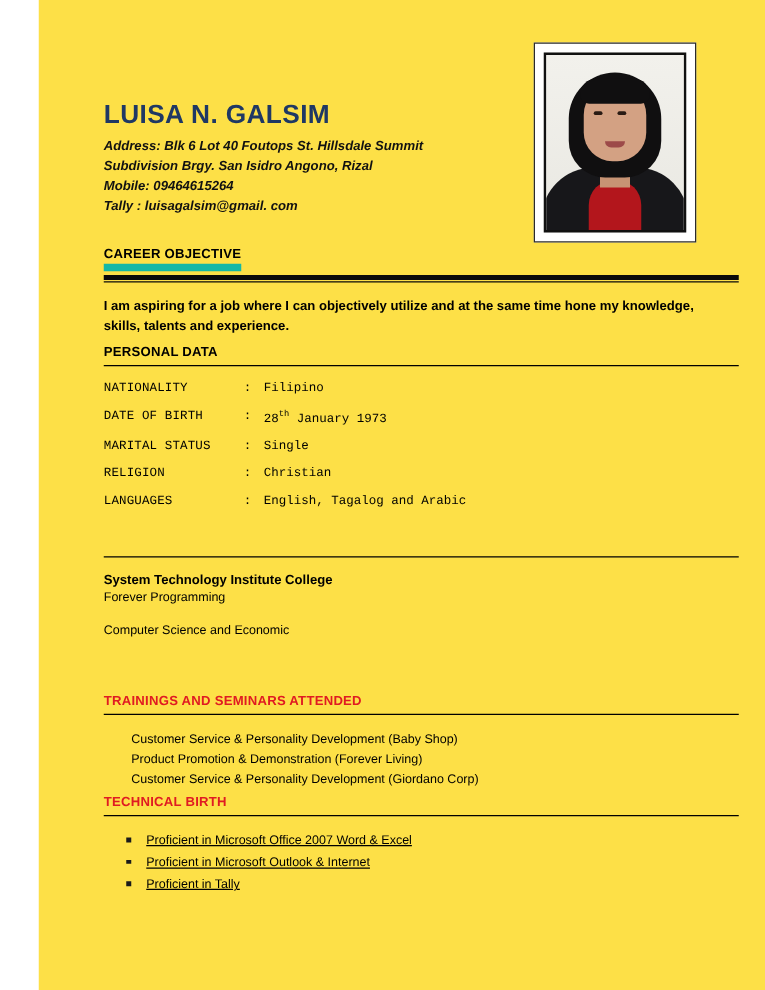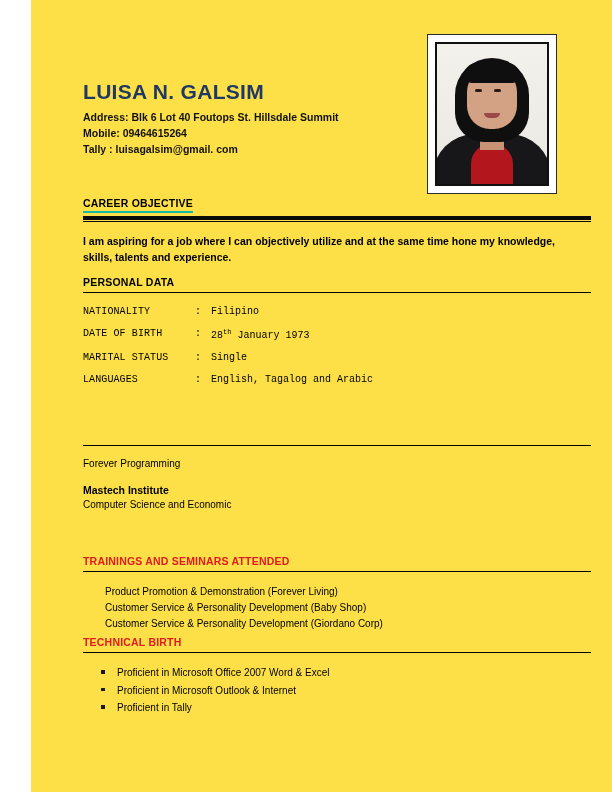--- a/index.html
+++ b/index.html
@@ -39,20 +39,21 @@
     line-height: 1.1;
     margin: 0 0 7px 0;
     white-space: nowrap;
   }
   .contact-line {
     font-size: 10.5px;
     font-weight: bold;
     color: #111111;
     line-height: 1.52;
     white-space: nowrap;
+    font-style: italic;
   }
 
   
   .photo-frame {
     position: absolute;
     left: 396px;
     top: 34px;
     width: 130px;
     height: 160px;
     background: #ffffff;
@@ -163,21 +164,21 @@
   .sec-title {
     font-size: 10.5px;
     font-weight: bold;
     letter-spacing: 0.2px;
     color: #000000;
     margin: 0;
     padding-bottom: 2px;
     display: inline-block;
   }
   .sec-title.red { color: #E01B22; }
-  .sec-title.underlined { border-bottom: 2px solid #14b8a6; }
+  .sec-title.underlined { border-bottom: 6px solid #14b8a6; }
 
   .rule-thin {
     width: 508px;
     height: 1px;
     background: #000000;
     margin-top: 2px;
   }
   .rule-double {
     width: 508px;
     margin-top: 3px;
@@ -239,20 +240,21 @@
     font-size: 10px;
     line-height: 1.62;
     padding-left: 22px;
   }
 
   
   .skill-list {
     margin: 0;
     padding: 0;
     list-style: none;
+    text-decoration: underline;
   }
   .skill-list li {
     font-size: 10px;
     line-height: 1.75;
     padding-left: 34px;
     position: relative;
   }
   .skill-list li .sq {
     position: absolute;
     left: 18px;
@@ -263,20 +265,21 @@
   }
 </style>
 </head>
 <body>
 
 <div class="page">
 
   <div class="header-block">
     <div class="name">LUISA N. GALSIM</div>
     <div class="contact-line">Address:  Blk 6 Lot 40 Foutops St. Hillsdale Summit</div>
+    <div class="contact-line">Subdivision Brgy.  San Isidro Angono, Rizal</div>
     <div class="contact-line">Mobile: 09464615264</div>
     <div class="contact-line">Tally :  luisagalsim@gmail. com</div>
   </div>
 
   <div class="photo-frame">
     <div class="photo-inner">
       <div class="ph-bg"></div>
       <div class="ph-suit"></div>
       <div class="ph-shirt"></div>
       <div class="ph-neck"></div>
@@ -312,47 +315,52 @@
             <td class="pd-label">DATE OF BIRTH</td>
             <td class="pd-colon">:</td>
             <td class="pd-value">28<sup>th</sup> January 1973</td>
           </tr>
           <tr>
             <td class="pd-label">MARITAL STATUS</td>
             <td class="pd-colon">:</td>
             <td class="pd-value">Single</td>
           </tr>
           <tr>
+            <td class="pd-label">RELIGION</td>
+            <td class="pd-colon">:</td>
+            <td class="pd-value">Christian</td>
+          </tr>
+          <tr>
             <td class="pd-label">LANGUAGES</td>
             <td class="pd-colon">:</td>
             <td class="pd-value">English, Tagalog and Arabic</td>
           </tr>
         </tbody>
     </table>
   </div>
 
   <div class="section" style="top:443px;">
     <div class="rule-thin"></div>
     <div style="margin-top:11px;">
         <div class="edu-item">
+          <div class="edu-school">System Technology Institute College</div>
           <div class="edu-course">Forever Programming</div>
         </div>
         <div class="edu-item">
-          <div class="edu-school">Mastech Institute</div>
           <div class="edu-course">Computer Science and Economic</div>
         </div>
       </div>
   </div>
 
   <div class="section" style="top:551px;">
     <div><span class="sec-title red">TRAININGS AND SEMINARS ATTENDED</span></div>
     <div class="rule-thin"></div>
     <ul class="train-list" style="margin-top:12px;">
+        <li>Customer Service &amp; Personality Development (Baby Shop)</li>
         <li>Product Promotion &amp; Demonstration (Forever Living)</li>
-        <li>Customer Service &amp; Personality Development (Baby Shop)</li>
         <li>Customer Service &amp; Personality Development (Giordano Corp)</li>
       </ul>
   </div>
 
   <div class="section" style="top:632px;">
     <div><span class="sec-title red">TECHNICAL BIRTH</span></div>
     <div class="rule-thin"></div>
     <ul class="skill-list" style="margin-top:11px;">
         <li><span class="sq"></span>Proficient in Microsoft Office 2007 Word &amp; Excel</li>
         <li><span class="sq"></span>Proficient in Microsoft Outlook &amp; Internet</li>

